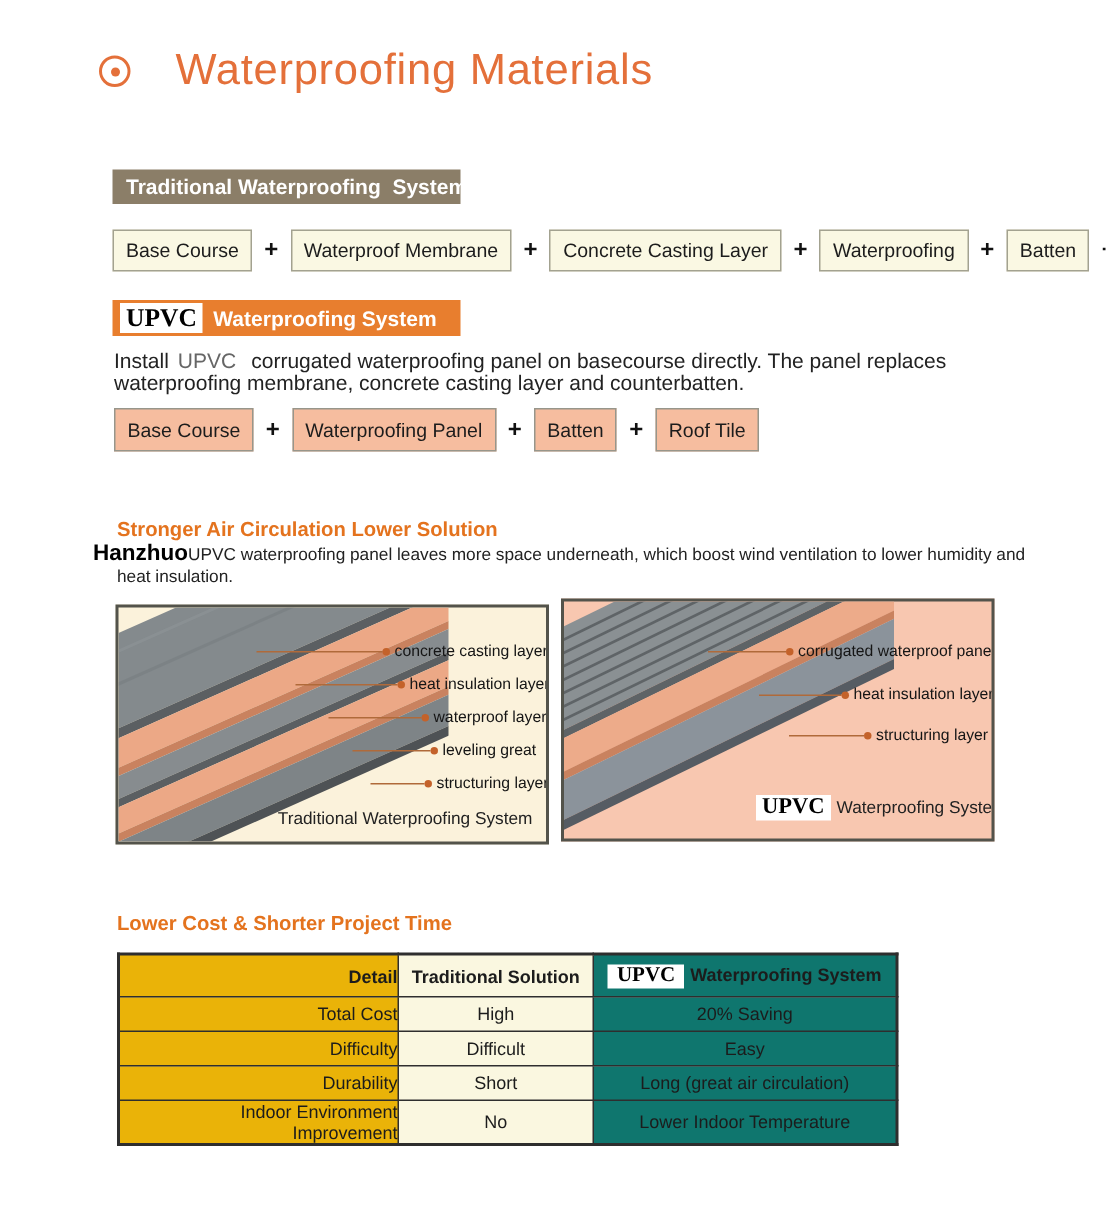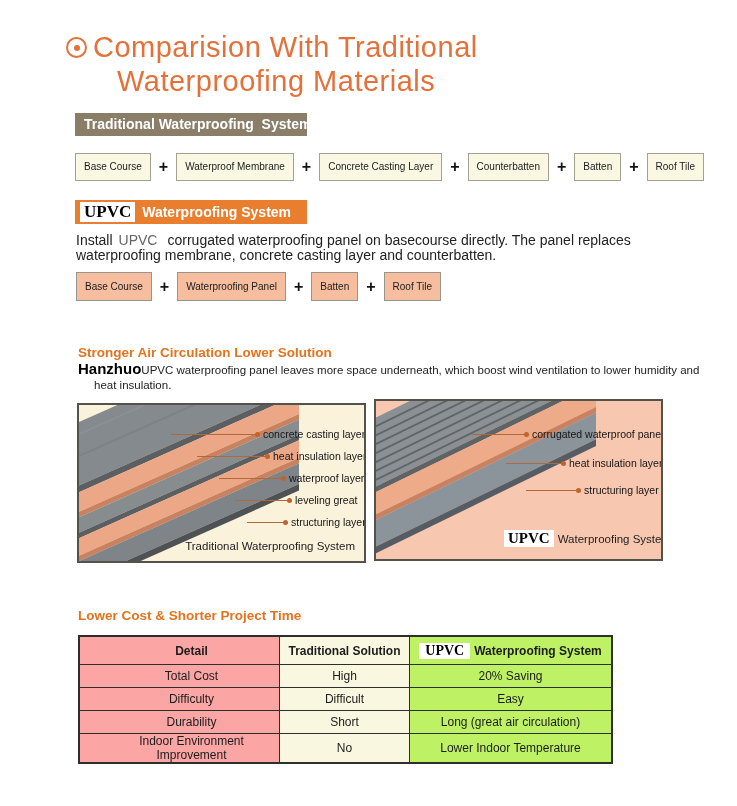--- a/index.html
+++ b/index.html
@@ -24,31 +24,31 @@
   .bar-orange{left:75px;top:200px;height:24px;background:#E87E2E;display:flex;
     align-items:center;padding-right:16px;}
   .brandbox{background:#fff;color:#000;font-family:"Liberation Serif", serif;
     font-weight:bold;font-size:17px;padding:0 4px;margin-left:5px;line-height:20px;}
   .bar-orange .bar-label{color:#fff;font-size:14px;font-weight:bold;margin-left:7px;}
 
   
   .chain{display:flex;align-items:center;gap:8px;}
   .chain1{left:75px;top:153px;}
   .chain2{left:76px;top:272px;}
-  .chip{border:1px solid #A3A290;background:#FAF8E3;font-size:10px;
+  .chip{border:1px solid #A3A290;background:#FAF8E3;font-size:13px;
     padding:0 8px;height:26px;line-height:26px;white-space:nowrap;color:#1c1c1c;}
   .chain2 .chip{background:#F6BD9F;border:1px solid #97968B;height:27px;line-height:27px;}
   .plus{font-weight:bold;font-size:16px;color:#111;}
 
   
   .desc1{left:76px;top:233px;width:600px;font-size:14px;line-height:14.5px;color:#222;}
   .desc1 .lite{color:#666;margin:0 10px 0 6px;}
   .orange-h{color:#E4731E;font-weight:bold;font-size:13.5px;}
   .air-h{left:78px;top:345px;}
-  .air-p{left:78px;top:362px;width:625px;font-size:11.5px;line-height:14.5px;
+  .air-p{left:62px;top:362px;width:625px;font-size:11.5px;line-height:14.5px;
     padding-left:16px;text-indent:-16px;color:#222;}
   .air-brand{font-weight:bold;font-size:15px;color:#000;}
   .cost-h{left:78px;top:608px;}
 
   
   .panel{box-sizing:border-box;border:2px solid #53534B;overflow:hidden;}
   .panel-left{left:77px;top:403px;width:289px;height:160px;background:#FBF2DB;}
   .panel-right{left:374px;top:399px;width:289px;height:162px;background:#F8C7B0;}
   .panel svg{position:absolute;left:0;top:0;}
   .dlabel{position:absolute;font-size:10.5px;color:#151515;white-space:nowrap;}
@@ -56,48 +56,47 @@
   .ddot{position:absolute;width:5px;height:5px;border-radius:50%;background:#C4622A;}
   .caption{position:absolute;font-size:11.5px;color:#222;white-space:nowrap;}
   .caption .brandbox{font-size:15px;line-height:17px;margin:0 4px 0 0;display:inline-block;}
 
   
   .cmp-table{left:78px;top:635px;width:505px;border-collapse:collapse;
     border:2px solid #2e2e2e;table-layout:fixed;}
   .cmp-table td,.cmp-table th{border:1px solid #2e2e2e;font-size:12px;
     padding:0 0 0 0;height:22px;vertical-align:middle;}
   .cmp-table th{height:27px;font-weight:bold;text-align:center;}
-  .cmp-table .c1{width:175px;text-align:center;padding-left:24px;background:#fca5a5;}
+  .cmp-table .c1{width:175px;text-align:right;padding-left:10px;background:#eab308;}
   .cmp-table .c2{width:129px;text-align:center;background:#FAF7E0;}
-  .cmp-table .c3{width:201px;text-align:center;background:#bef264;}
+  .cmp-table .c3{width:201px;text-align:center;background:#0f766e;}
   .cmp-table th .brandbox{font-size:14px;line-height:16px;padding:0 6px;margin:0 4px 0 0;display:inline-block;}
 </style>
 </head>
 <body>
 
 <div class="abs title-block">
   <span class="bullseye">
       <span class="dot"></span>
     </span>
   <div class="title-text">
-    <div class="l1">Comparision With Traditional</div>
     <div class="l2">Waterproofing Materials</div>
   </div>
 </div>
 
 <div class="abs bar-taupe">Traditional Waterproofing  System</div>
 
 <div class="abs chain chain1">
   <span class="chip">Base Course</span>
   <span class="plus">+</span>
   <span class="chip">Waterproof Membrane</span>
   <span class="plus">+</span>
   <span class="chip">Concrete Casting Layer</span>
   <span class="plus">+</span>
-  <span class="chip">Counterbatten</span>
+  <span class="chip">Waterproofing</span>
   <span class="plus">+</span>
   <span class="chip">Batten</span>
   <span class="plus">+</span>
   <span class="chip">Roof Tile</span>
 </div>
 
 <div class="abs bar-orange">
   <span class="brandbox">UPVC</span>
   <span class="bar-label">Waterproofing System</span>
 </div>

